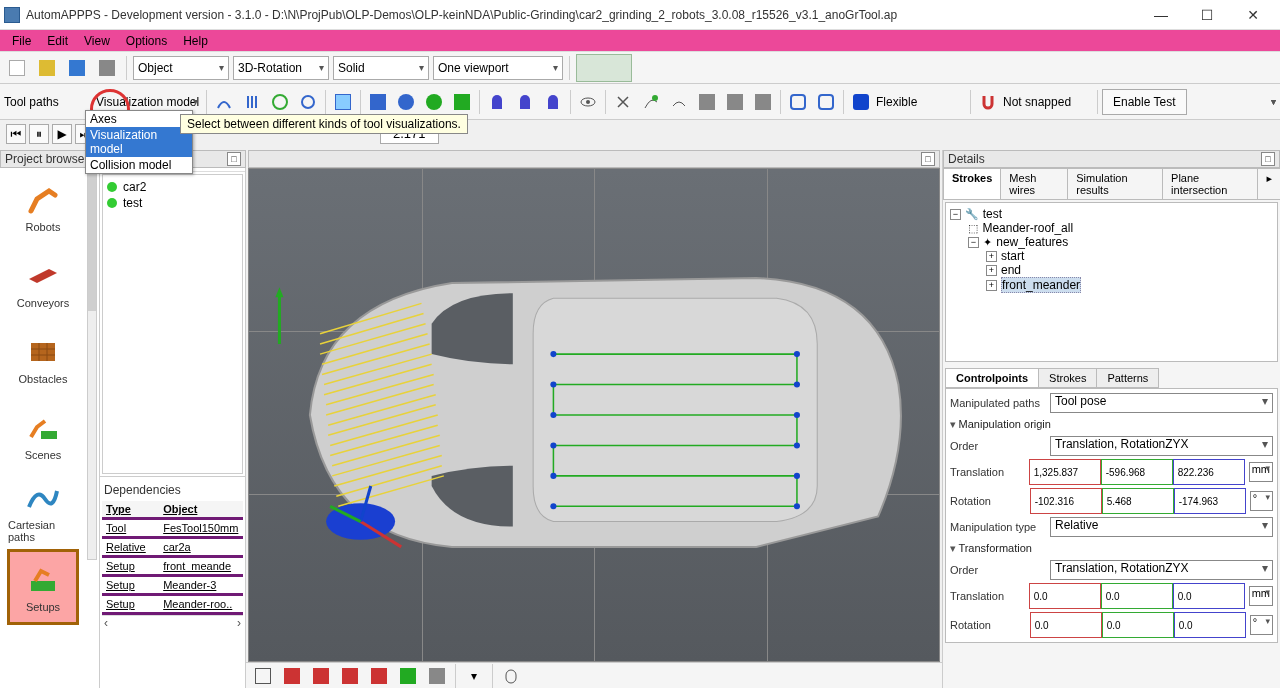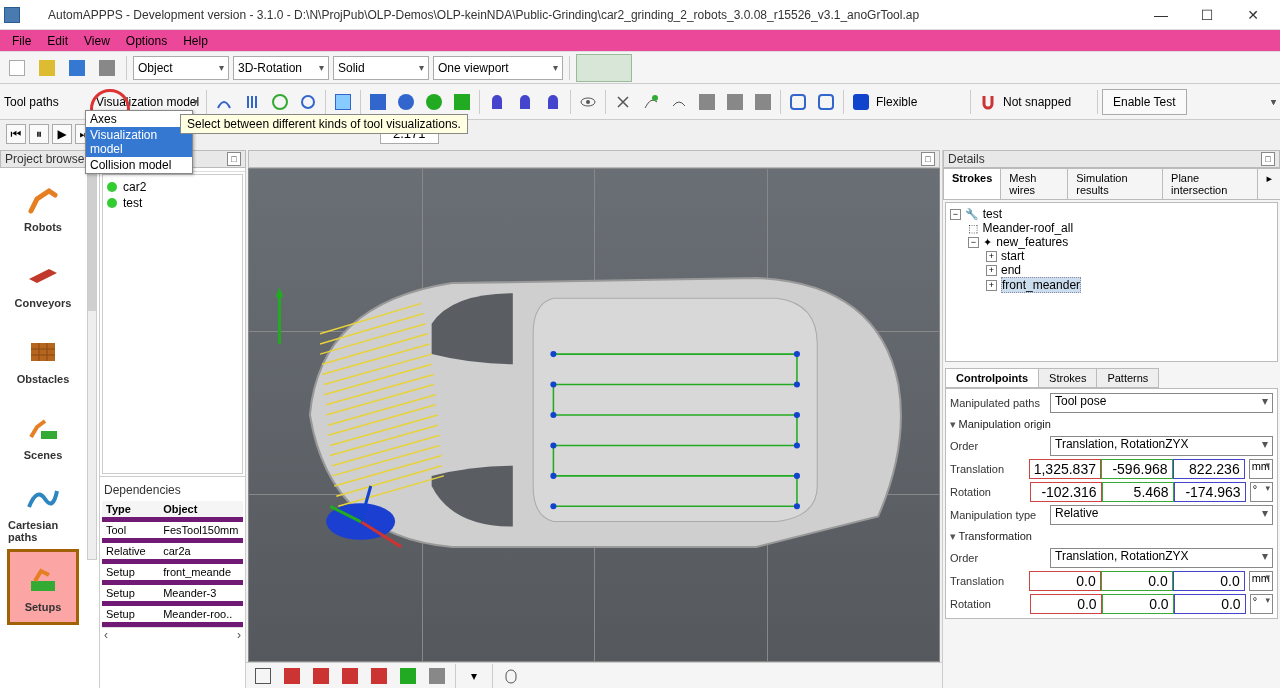--- a/index.html
+++ b/index.html
@@ -1,21 +1,21 @@
 <!DOCTYPE html>
 <html><head>
 <meta charset="utf-8">
 <style>
 * { box-sizing: border-box; margin: 0; padding: 0; font-family: "Segoe UI", Tahoma, sans-serif; font-size: 12px; }
 body { background:#f0f0f0; width:1280px; height:688px; overflow:hidden; }
 
 
 .titlebar { height:30px; background:#fff; display:flex; align-items:center; padding:0 4px; border-bottom:1px solid #ddd; }
 .titlebar .app-icon { width:16px; height:16px; background:#4a7bb0; margin-right:6px; border:1px solid #2a5b90;}
-.titlebar .title { flex:1; color:#333; font-size:12px;margin-left:22px; }
+.titlebar .title { flex:1; color:#333; font-size:12px; }
 .titlebar .win-btns { display:flex; }
 .titlebar .win-btn { width:46px; height:28px; display:flex; align-items:center; justify-content:center; color:#333; font-size:14px; cursor:pointer;}
 
 
 .menubar { height:22px; background:#ec4899; display:flex; align-items:center; padding:0 4px; border-bottom:1px solid #ddd;}
 .menubar .menu-item { padding:2px 8px; cursor:pointer; }
 
 
 .toolbar-row { height:32px; background:#f5f5f5; display:flex; align-items:center; padding:2px 4px; border-bottom:1px solid #ccc; gap:4px;}
 .toolbar-row select, .toolbar-row .combo { height:24px; border:1px solid #aaa; background:#fff; padding:0 18px 0 4px; position:relative; font-size:12px;}
@@ -44,39 +44,39 @@
 .play-row .tbtn { width:20px; height:20px; border:1px solid #aaa; background:#fafafa;}
 
 
 .main-area { position:absolute; top:150px; left:0; right:0; bottom:0; display:flex;}
 .panel-header { background:#e8e8e8; border:1px solid #bbb; height:18px; display:flex; align-items:center; padding:0 4px; font-size:11px; color:#333;}
 .panel-header .sp { flex:1;}
 .panel-header .hbtn { width:14px; height:14px; border:1px solid #888; margin-left:3px; font-size:9px; display:flex; align-items:center; justify-content:center; cursor:pointer; background:#fff;}
 
 
 .sidebar-left { width:100px; background:#fff; display:flex; flex-direction:column; border-right:1px solid #ccc; position:relative;}
-.sidebar-left .tools-strip { width:86px; display:flex; flex-direction:column; align-items:center; padding-top:4px; gap:0; overflow:hidden;font-weight:bold;}
+.sidebar-left .tools-strip { width:86px; display:flex; flex-direction:column; align-items:center; padding-top:4px; gap:0; overflow:hidden;}
 .cat-btn { width:72px; height:76px; display:flex; flex-direction:column; align-items:center; justify-content:center; border:1px solid transparent; cursor:pointer; gap:4px; padding:4px 0;}
 .cat-btn.active { border:3px solid #a16207; background:#fca5a5;}
 .cat-btn .cat-ico { width:36px; height:36px;}
 .cat-btn .cat-label { font-size:11px; color:#333;}
 .sidebar-left .scrollbar { position:absolute; top:10px; right:2px; width:10px; height:400px; background:#eee; border:1px solid #ccc;}
 .sidebar-left .scrollbar .thumb { width:100%; height:140px; background:#cfcfcf; margin-top:10px;}
 
 
 .proj-browser { width:146px; background:#fff; border-right:1px solid #ccc; display:flex; flex-direction:column;}
 .pb-toolbar { height:22px; display:flex; align-items:center; gap:2px; padding:2px; border-bottom:1px solid #ddd;}
 .pb-toolbar .pbtn { width:18px; height:18px; border:1px solid #ccc; background:#fafafa; cursor:pointer;}
 .pb-tree { flex:0 0 auto; padding:4px; border:1px solid #ccc; margin:2px; height:300px; overflow:auto;}
 .pb-tree .node { display:flex; align-items:center; gap:6px; padding:1px 0;}
 .pb-tree .dot { width:10px; height:10px; border-radius:50%; background:#3c3;}
 .deps { border-top:1px solid #ccc; padding:2px;}
 .deps-title { padding:4px 2px; color:#333;}
 .deps table { width:100%; border-collapse:collapse; }
-.deps th, .deps td { text-align:left; padding:2px 4px; font-size:11px; border-bottom:5px solid #701a75; white-space:nowrap; overflow:hidden; text-overflow:ellipsis; max-width:70px;}
+.deps th, .deps td { text-align:left; padding:2px 4px; font-size:11px; border-bottom:3px solid #701a75; white-space:nowrap; overflow:hidden; text-overflow:ellipsis; max-width:70px;text-decoration:underline;}
 .deps th { background:#f5f5f5;}
 .deps-scroll { height:15px; display:flex; align-items:center; justify-content:space-between; padding:0 2px; border-top:1px solid #ddd;}
 .deps-scroll .arrow { cursor:pointer; color:#555;}
 
 
 .viewport-wrap { flex:1; display:flex; flex-direction:column;}
 .viewport { flex:1; background:linear-gradient(#6a6f75,#55595e); position:relative; border:1px solid #888; margin:0 2px;}
 .viewport .gridline { position:absolute; background:#888;}
 
 .view-toolbar { height:26px; display:flex; align-items:center; gap:3px; padding:2px 4px; border-top:1px solid #ccc; background:#f5f5f5;}
@@ -94,21 +94,21 @@
 .sub-tabs { display:flex; margin:4px 2px 0;}
 .sub-tabs .tab { padding:3px 10px; border:1px solid #bbb; background:#eee; cursor:pointer; font-size:11px; margin-right:-1px;}
 .sub-tabs .tab.active { background:#fff; font-weight:bold;}
 
 .props { background:#fff; border:1px solid #bbb; margin:0 2px 2px; padding:4px; display:flex; flex-direction:column; gap:3px;}
 .prop-row { display:flex; align-items:center; gap:4px;}
 .prop-row .lbl { width:96px; font-size:11px; color:#333;}
 .prop-row .combo-f { flex:1; height:20px; border:1px solid #888; background:#fff; padding:0 18px 0 4px; position:relative;}
 .prop-row .combo-f::after { content:"▾"; position:absolute; right:4px; color:#555;}
 .val3 { display:flex; gap:0; flex:1;}
-.val3 input { width:72px; height:20px; border:1px solid; padding:0 4px; font-size:14px;text-align:right;}
+.val3 input { width:72px; height:20px; border:1px solid; padding:12px 4px; font-size:10px;}
 .val3 input.r { border-color:#c44;}
 .val3 input.g { border-color:#3a3;}
 .val3 input.b { border-color:#44c;}
 .unit { width:28px; height:20px; border:1px solid #888; font-size:11px; padding:0 2px; position:relative; background:#fff;}
 .unit::after{content:"▾"; position:absolute; right:2px; font-size:9px; color:#555;}
 .section-head { font-size:11px; color:#222; padding:2px 0;}
 .section-head::before { content:"▾ "; color:#555;}
 
 .btn-row { display:flex; justify-content:flex-end; gap:6px; padding:6px;}
 .btn-row button { padding:3px 18px; border:1px solid #999; background:#f0f0f0; cursor:pointer;} .ico-blue{background:#3478d1;} .ico-green{background:#2a2;} .ico-red{background:#c33;} .ico-gray{background:#888;} .ico-yellow{background:#db3;}

